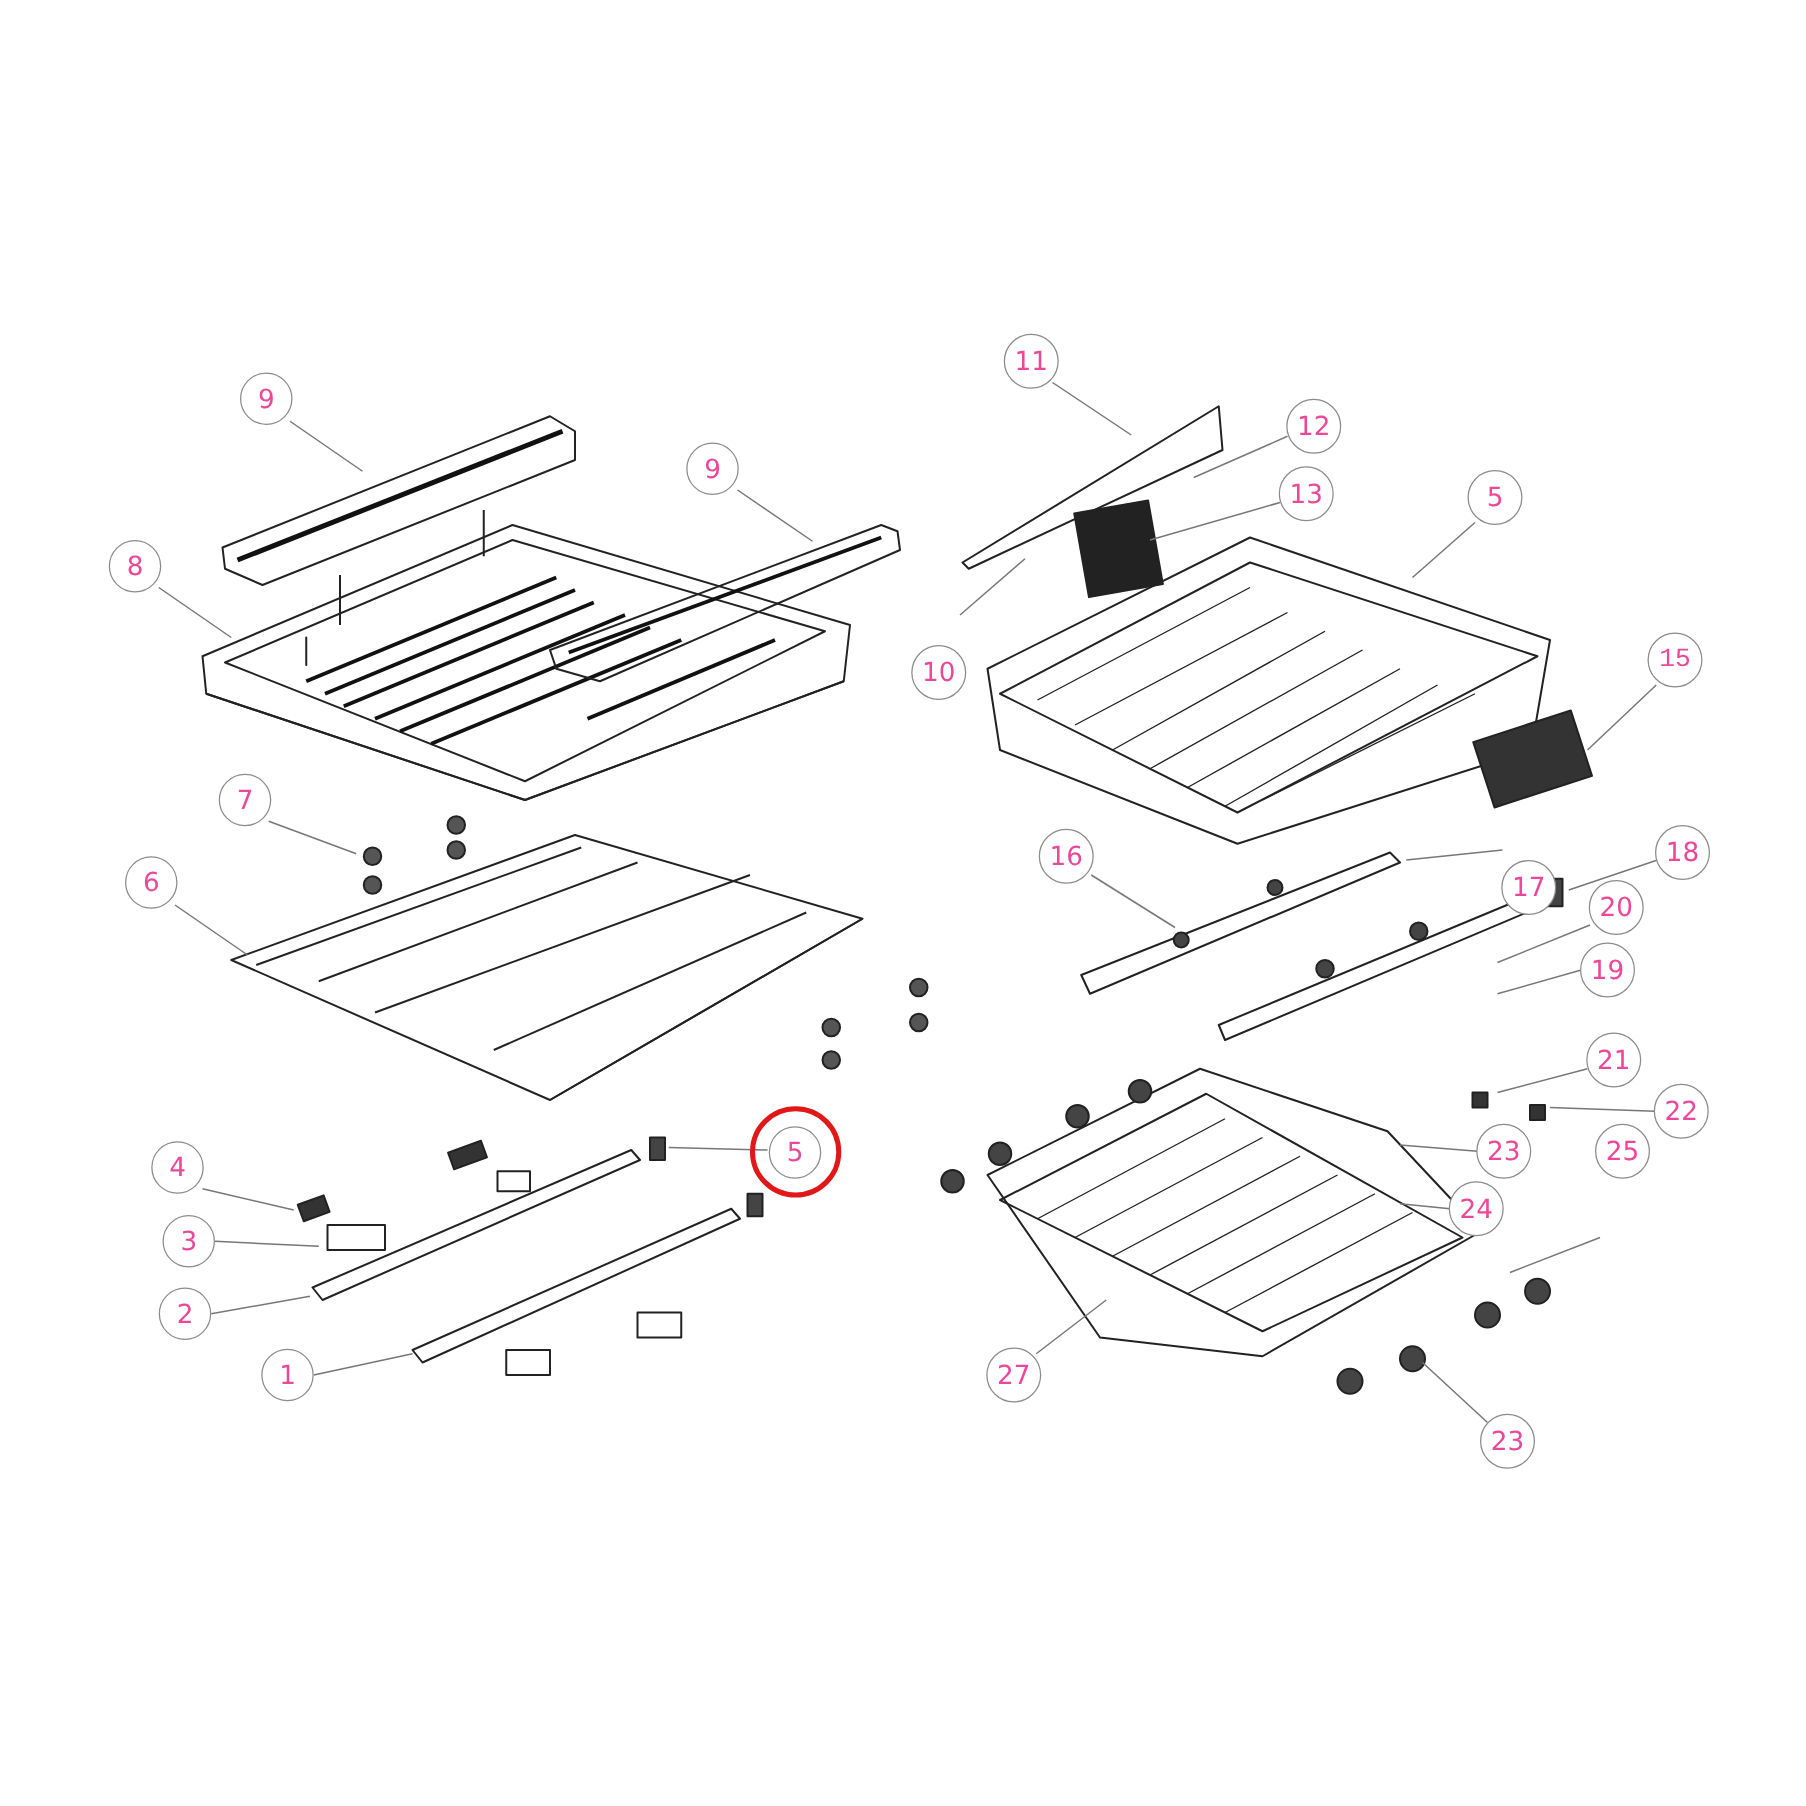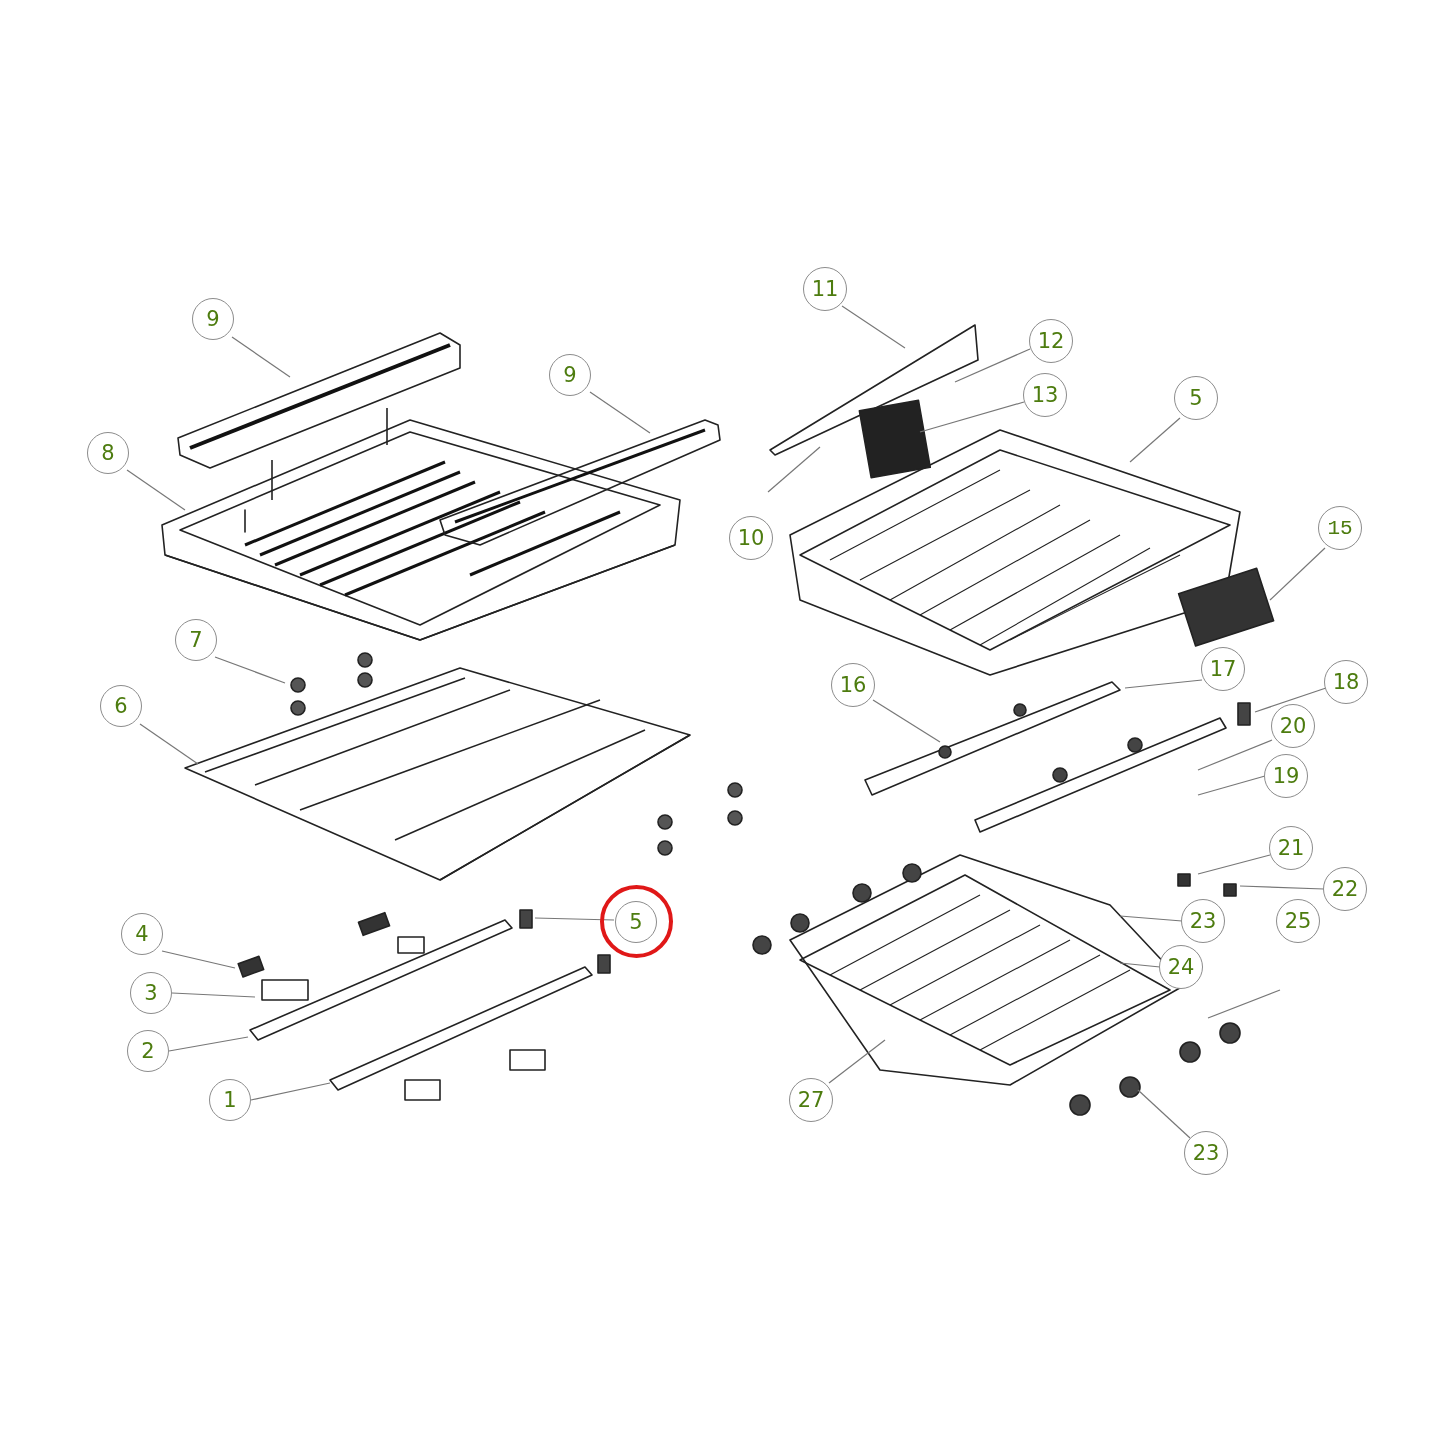--- a/index.html
+++ b/index.html
@@ -1,18 +1,18 @@
 <!DOCTYPE html>
 <html><head>
 <meta charset="utf-8">
 <style>
   html,body{margin:0;padding:0;background:#ffffff;}
   #canvas{position:relative;width:1445px;height:1445px;background:#fff;overflow:hidden;font-family:"DejaVu Sans",sans-serif;}
   svg#drawing{position:absolute;left:0;top:0;}
-  .callout{position:absolute;width:42px;height:42px;border:1.5px solid #8c8c8c;border-radius:50%;box-sizing:border-box;display:flex;align-items:center;justify-content:center;color:#4d7c0f;font-size:21px;background:#fff;}
+  .callout{position:absolute;width:42px;height:42px;border:1.5px solid #8c8c8c;border-radius:50%;box-sizing:border-box;display:flex;align-items:center;justify-content:center;color:#ec4899;font-size:21px;background:#fff;}
   .callout.wide{width:44px;height:44px;}
   .highlight{position:absolute;border:4px solid #e01818;border-radius:50%;box-sizing:border-box;}
 </style>
 </head>
 <body>
 
 <div id="canvas">
   <svg id="drawing" width="1445" height="1445" viewBox="0 0 1445 1445">
     <g fill="none" stroke="#222" stroke-width="1.6" stroke-linejoin="round">
 
@@ -156,21 +156,21 @@
   <div class="callout" style="left:87px;top:432px;">8</div>
   <div class="callout" style="left:192px;top:298px;">9</div>
   <div class="callout" style="left:549px;top:354px;">9</div>
   <div class="callout wide" style="left:729px;top:516px;">10</div>
   <div class="callout wide" style="left:803px;top:267px;">11</div>
   <div class="callout wide" style="left:1029px;top:319px;">12</div>
   <div class="callout wide" style="left:1023px;top:373px;">13</div>
   <div class="callout wide" style="left:1174px;top:376px;">5</div>
   <div class="callout wide" style="left:1318px;top:506px;font-family:Liberation Mono, monospace;">15</div>
   <div class="callout wide" style="left:831px;top:663px;">16</div>
-  <div class="callout wide" style="left:1201px;top:647px;">17</div>
+  <div class="callout wide" style="left:1201px;top:688px;">17</div>
   <div class="callout wide" style="left:1324px;top:660px;">18</div>
   <div class="callout wide" style="left:1264px;top:754px;">19</div>
   <div class="callout wide" style="left:1271px;top:704px;">20</div>
   <div class="callout wide" style="left:1269px;top:826px;">21</div>
   <div class="callout wide" style="left:1323px;top:867px;">22</div>
   <div class="callout wide" style="left:1181px;top:899px;">23</div>
   <div class="callout wide" style="left:1159px;top:945px;">24</div>
   <div class="callout wide" style="left:1276px;top:899px;">25</div>
   <div class="callout wide" style="left:1184px;top:1131px;">23</div>
   <div class="callout wide" style="left:789px;top:1078px;">27</div>

